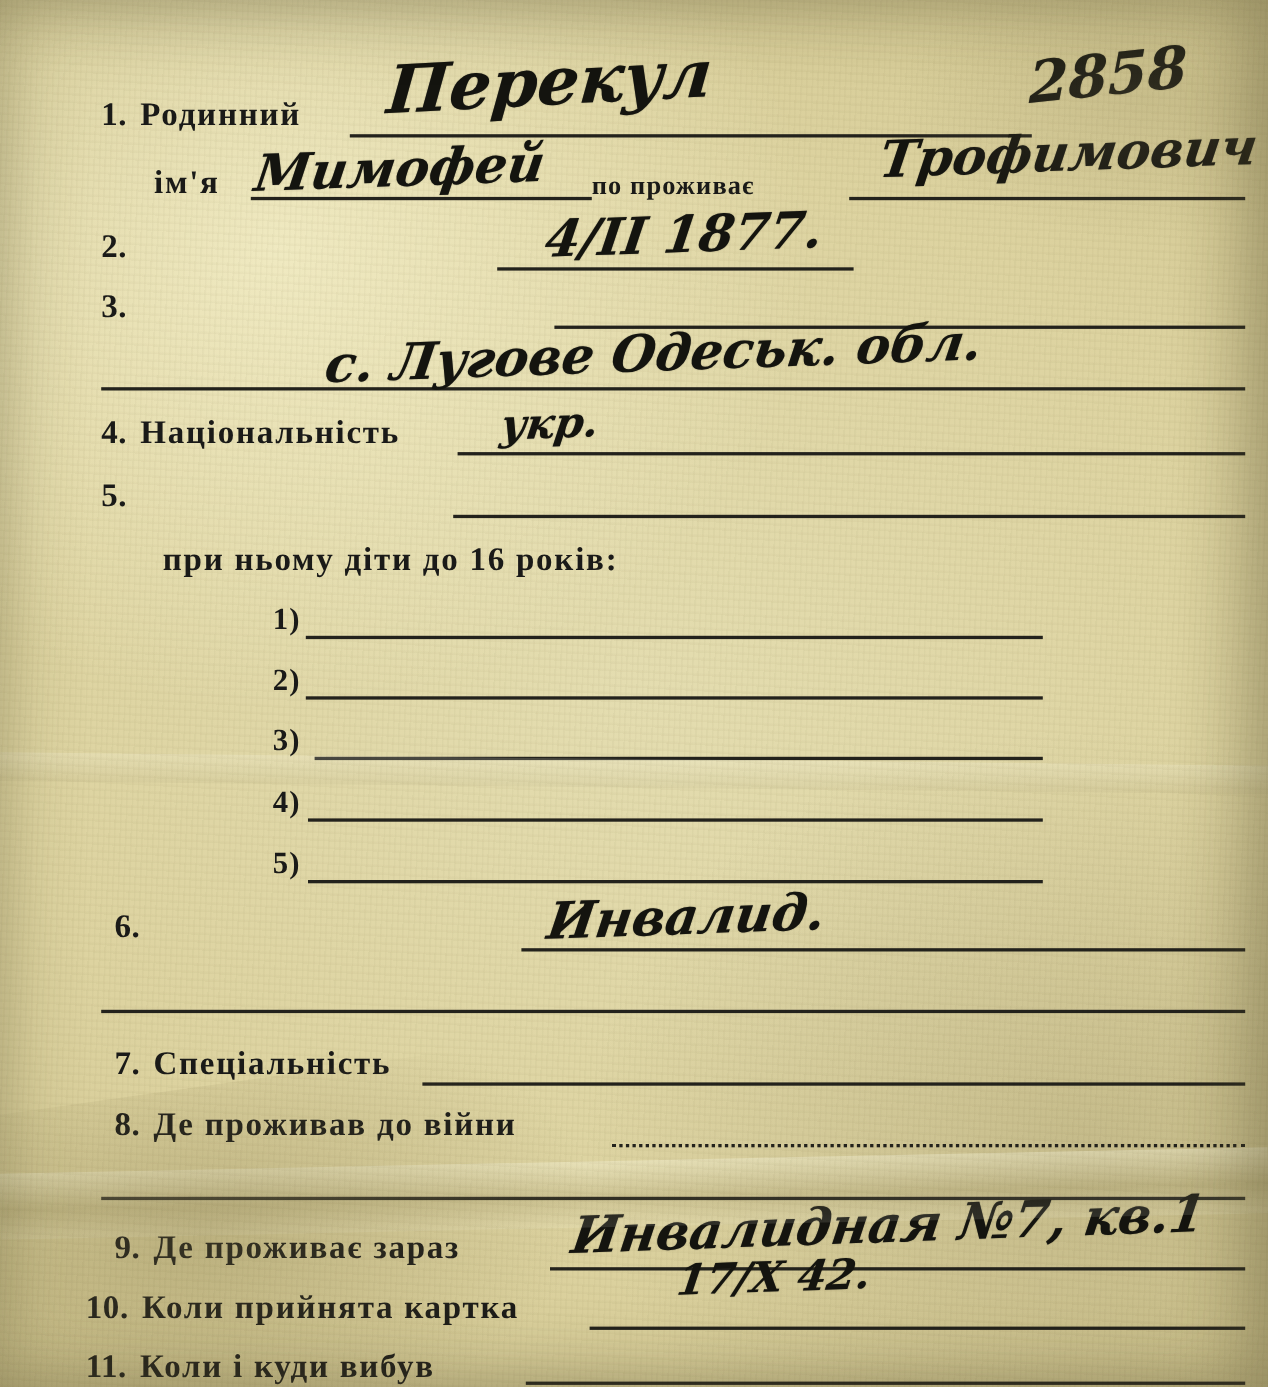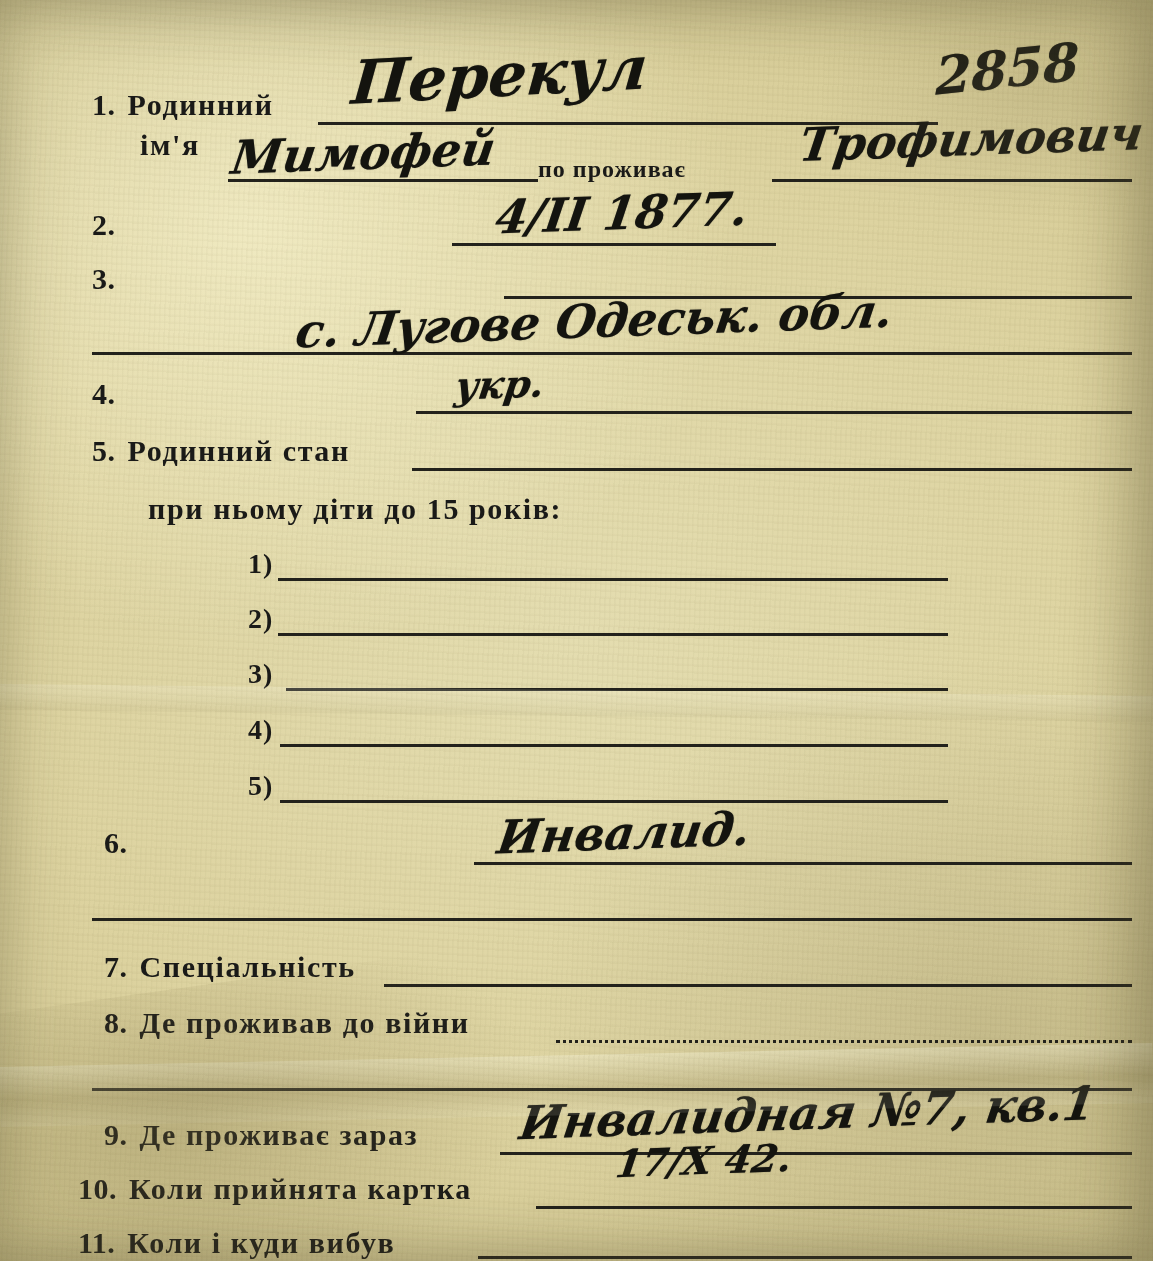--- a/index.html
+++ b/index.html
@@ -130,21 +130,21 @@
 
   <div class="hand hw-num" style="left:935px; top:38px;">2858</div>
 
   <div class="row" style="left:92px; top:88px;">
     <span class="num">1.</span>
     <span class="lbl">Родинний</span>
   </div>
   <div class="rule" style="left:318px; top:122px; width:620px;"></div>
   <div class="hand hw-name" style="left:352px; top:40px;">Перекул</div>
 
-  <div class="row" style="left:140px; top:128px;">
+  <div class="row" style="left:140px; top:149px;">
     <span class="lbl" style="margin-left:0;">ім'я</span>
   </div>
   <div class="rule" style="left:228px; top:179px; width:310px;"></div>
   <div class="hand hw-mid" style="left:232px; top:126px;">Мимофей</div>
 
   <div class="row" style="left:538px; top:156px;">
     <span class="lbl small" style="margin-left:0;">по проживає</span>
   </div>
   <div class="rule" style="left:772px; top:179px; width:360px;"></div>
   <div class="hand hw-mid" style="left:800px; top:112px;">Трофимович</div>
@@ -157,32 +157,32 @@
 
   <div class="row" style="left:92px; top:262px;">
     <span class="num">3.</span>
   </div>
   <div class="rule" style="left:504px; top:296px; width:628px;"></div>
   <div class="rule" style="left:92px; top:352px; width:1040px;"></div>
   <div class="hand hw-mid" style="left:296px; top:294px;">с. Лугове Одеськ. обл.</div>
 
   <div class="row" style="left:92px; top:377px;">
     <span class="num">4.</span>
+    <span class="lbl">Національність</span>
   </div>
   <div class="rule" style="left:416px; top:411px; width:716px;"></div>
   <div class="hand hw-sm" style="left:456px; top:362px;">укр.</div>
 
   <div class="row" style="left:92px; top:434px;">
     <span class="num">5.</span>
-    <span class="lbl">Родинний стан</span>
   </div>
   <div class="rule" style="left:412px; top:468px; width:720px;"></div>
 
   <div class="row" style="left:148px; top:492px;">
-    <span class="lbl" style="margin-left:0;">при ньому діти до 15 років:</span>
+    <span class="lbl" style="margin-left:0;">при ньому діти до 16 років:</span>
   </div>
 
   <div class="row" style="left:248px; top:548px;">
     <span class="label-subitem">1)</span>
   </div>
   <div class="rule" style="left:278px; top:578px; width:670px;"></div>
 
   <div class="row" style="left:248px; top:603px;">
     <span class="label-subitem">2)</span>
   </div>

